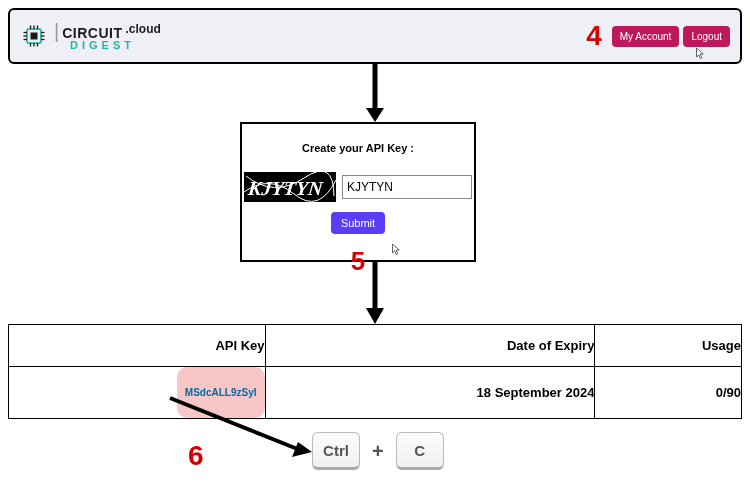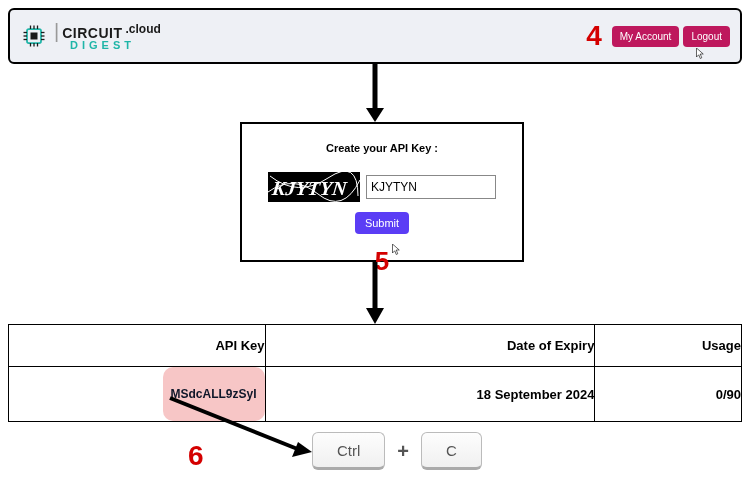--- a/index.html
+++ b/index.html
@@ -41,21 +41,21 @@
     border: none;
     border-radius: 4px;
     font-size: 10px;
     padding: 5px 8px;
     margin-left: 4px;
     cursor: pointer;
   }
   .captcha-box {
     position: absolute;
     top: 122px; left: 240px;
-    width: 284px; height: 140px;
+    width: 236px; height: 140px;
     border: 2px solid #000;
     background: #fff;
     display: flex;
     flex-direction: column;
     align-items: center;
     padding-top: 18px;
   }
   .captcha-title { font-size: 11px; font-weight: 700; }
   .captcha-row { display: flex; align-items: center; gap: 6px; margin-top: 18px; }
   .captcha-img {
@@ -87,43 +87,43 @@
   }
   table { width: 100%; border-collapse: collapse; }
   th, td { border: 1.5px solid #000; text-align: right; font-size: 13px; }
   th { height: 42px; font-weight: 700; }
   td { height: 40px; font-weight: 600; }
   .api-key-cell .key {
     display: inline-block;
     background: #f7c6c6;
     border-radius: 10px;
     padding: 20px 8px;
-    font-size: 12px;
+    font-size: 10px;
     font-weight: 700;
-    color: #0f172a;
+    color: #0369a1;
   }
   .annot-6 {
     position: absolute;
     top: 440px; left: 188px;
     font-size: 28px; font-weight: 900; color: #d40000;
   }
   .keycaps {
     position: absolute;
     top: 432px; left: 312px;
     display: flex; align-items: center; gap: 12px;
   }
   .keycap {
     min-width: 48px; height: 38px;
     background: linear-gradient(#fdfdfd, #f0f0f0);
     border: 1px solid #bbb;
     border-bottom: 3px solid #aaa;
     border-radius: 6px;
     display: flex; align-items: center; justify-content: center;
-    font-size: 15px; font-weight: 400; color: #555;
-    padding: 0 24px;
+    font-size: 15px; font-weight: 700; color: #555;
+    padding: 0 10px;
   }
   .plus { font-size: 20px; font-weight: 700; color: #555; }
   .cursor {
     position: absolute;
     width: 10px; height: 12px;
     pointer-events: none;
   }
   svg.arrow { position: absolute; }
 </style>
 </head>

